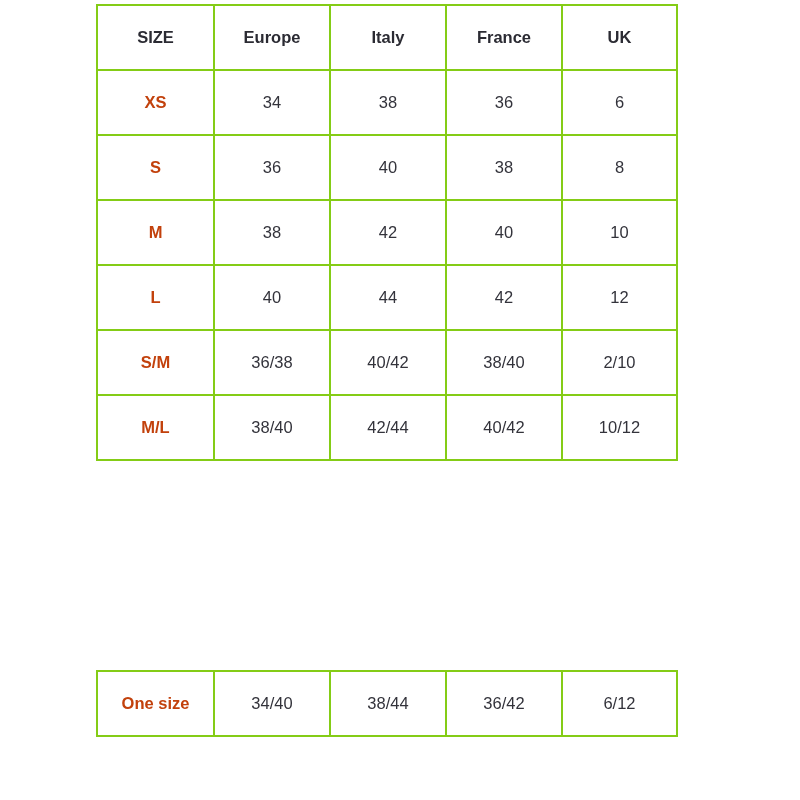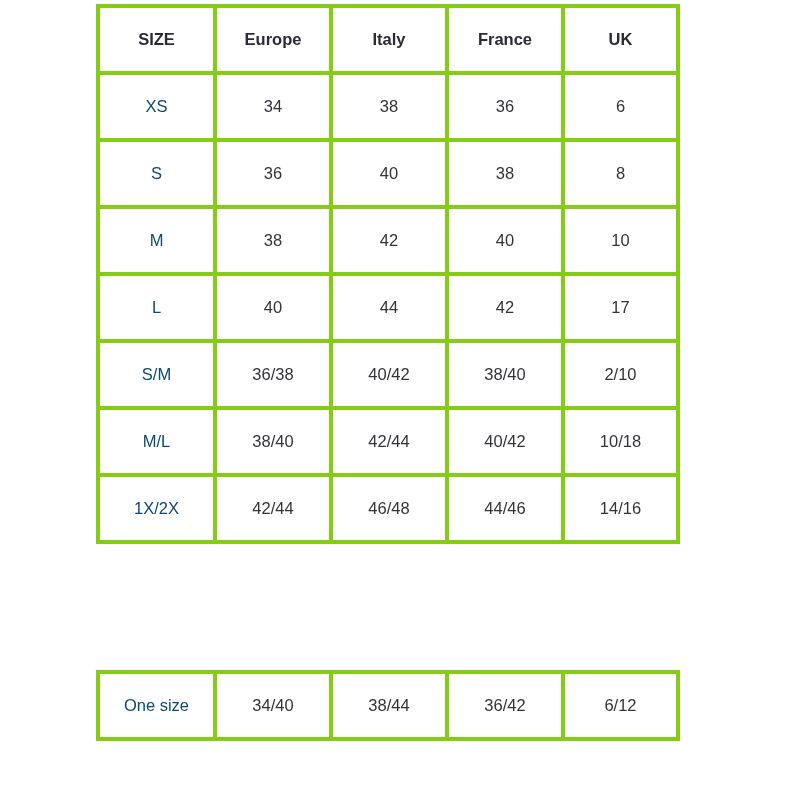--- a/index.html
+++ b/index.html
@@ -30,21 +30,21 @@
   #secondary-table-wrap { top: 670px; }
 
   table.size-table {
     border-collapse: collapse;
     width: 580px;
     table-layout: fixed;
   }
 
   table.size-table td,
   table.size-table th {
-    border: 4px solid #84cc16;
+    border: 2px solid #84cc16;
     height: 63px;
     text-align: center;
     vertical-align: middle;
     font-size: 16.5px;
     font-weight: 400;
     color: #33333b;
     padding: 0;
   }
 
   table.size-table col.c0 { width: 117px; }
@@ -53,22 +53,22 @@
   table.size-table col.c3 { width: 116px; }
   table.size-table col.c4 { width: 115px; }
 
   table.size-table thead th {
     font-weight: 700;
     font-size: 16.5px;
     color: #2b2b33;
   }
 
   table.size-table tbody td.row-label {
-    font-weight: 400;
-    color: #0c4a6e;
+    font-weight: 700;
+    color: #c2410c;
   }
 
   #secondary-table td { height: 63px; }
 </style>
 </head>
 <body>
 
 <div class="page">
 
   <div class="table-wrap" id="main-table-wrap">
@@ -109,42 +109,35 @@
           <td>38</td>
           <td>42</td>
           <td>40</td>
           <td>10</td>
         </tr>
         <tr>
           <td class="row-label">L</td>
           <td>40</td>
           <td>44</td>
           <td>42</td>
-          <td>17</td>
+          <td>12</td>
         </tr>
         <tr>
           <td class="row-label">S/M</td>
           <td>36/38</td>
           <td>40/42</td>
           <td>38/40</td>
           <td>2/10</td>
         </tr>
         <tr>
           <td class="row-label">M/L</td>
           <td>38/40</td>
           <td>42/44</td>
           <td>40/42</td>
-          <td>10/18</td>
-        </tr>
-        <tr>
-          <td class="row-label">1X/2X</td>
-          <td>42/44</td>
-          <td>46/48</td>
-          <td>44/46</td>
-          <td>14/16</td>
+          <td>10/12</td>
         </tr>
       </tbody>
     </table>
   </div>
 
   <div class="table-wrap" id="secondary-table-wrap">
     <table class="size-table" id="secondary-table">
       <colgroup>
         <col class="c0">
           <col class="c1">

